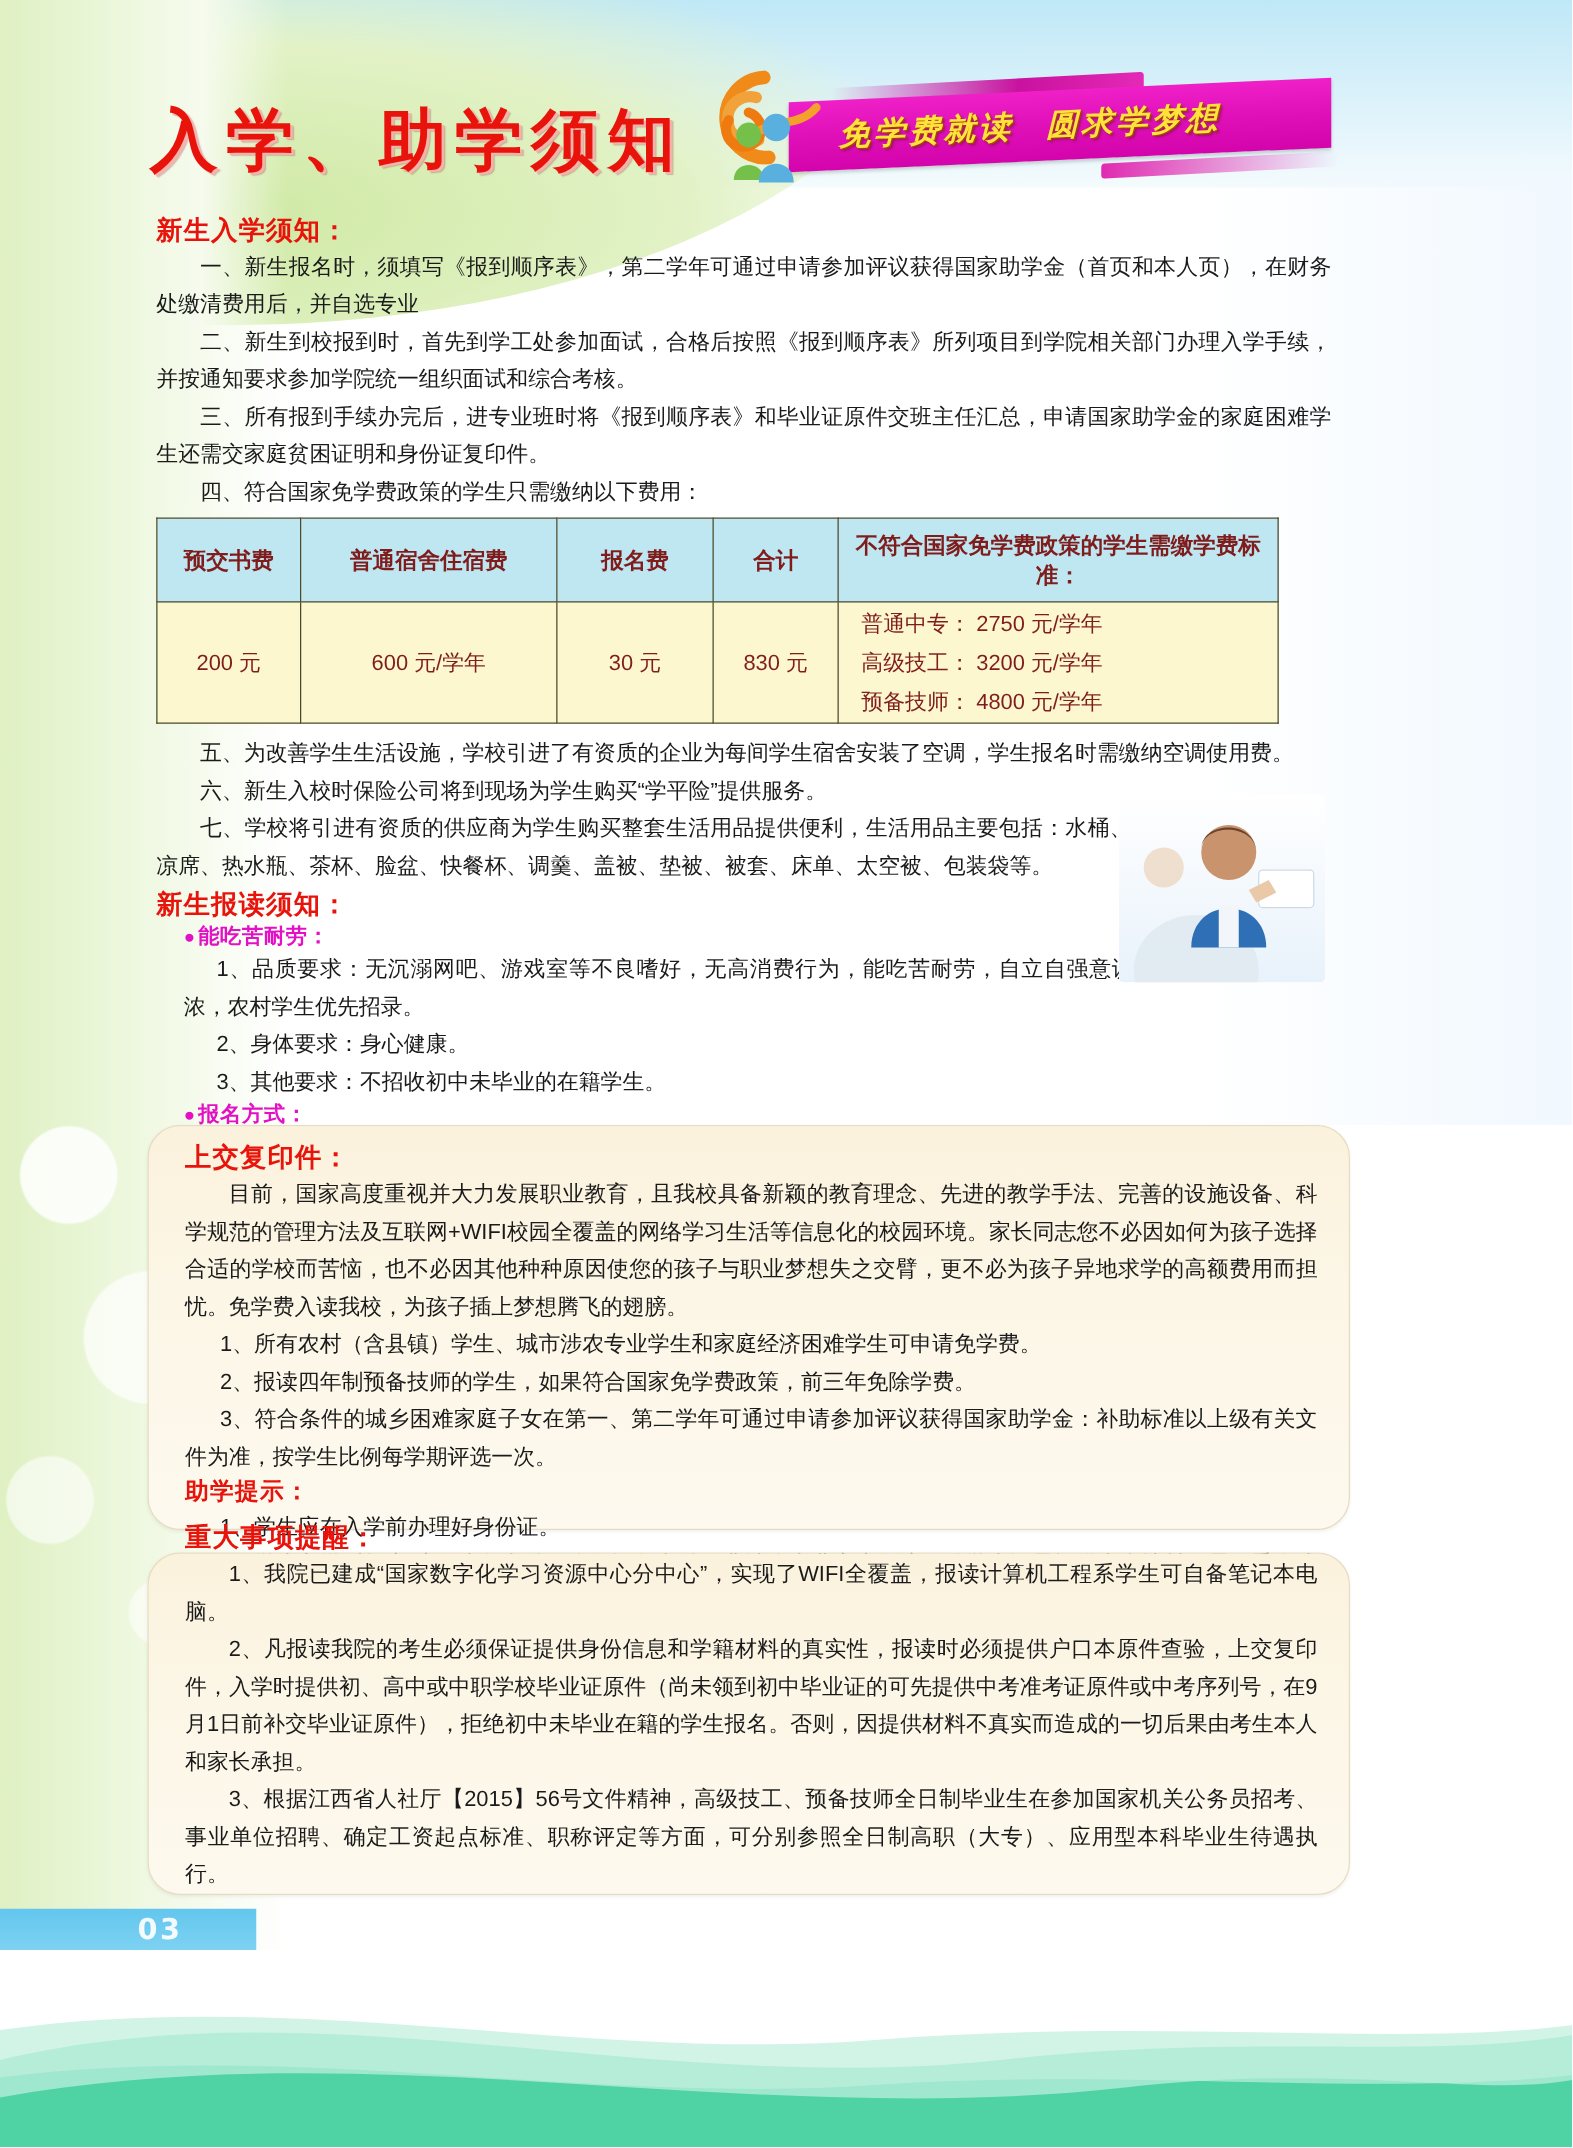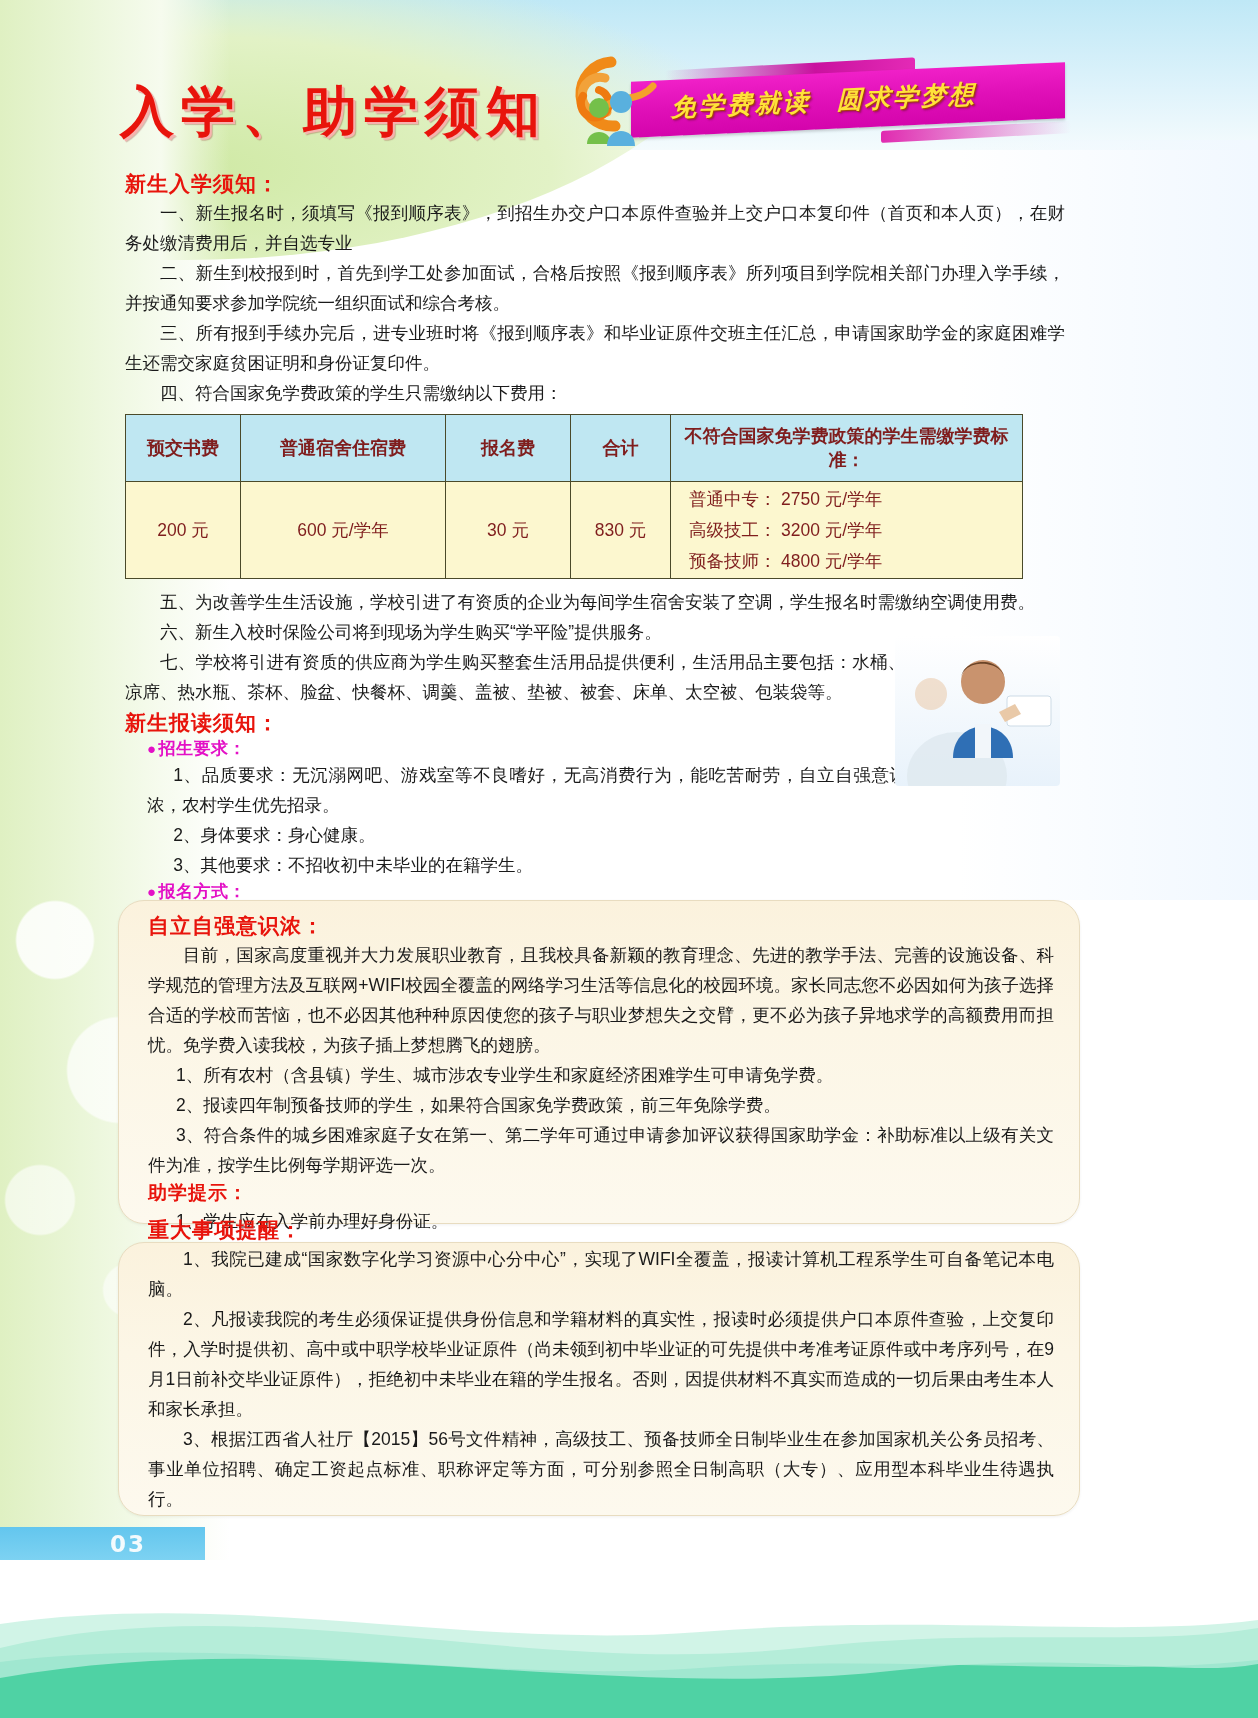--- a/index.html
+++ b/index.html
@@ -266,21 +266,21 @@
         <circle cx="46" cy="56" r="10" fill="#74c04a"></circle>
         <path d="M34 92 C34 76 58 76 58 92 Z" fill="#74c04a"></path>
         <circle cx="68" cy="50" r="11" fill="#59b0de"></circle>
         <path d="M54 94 C54 74 82 74 82 94 Z" fill="#59b0de"></path>
       </g>
     </svg>
   </div>
 
   <div class="block-entry">
     <div class="sec-head">新生入学须知：</div>
-    <div class="para indent">一、新生报名时，须填写《报到顺序表》，到招生办交户口本原件查验并上交户口本复印件（首页和本人页），在财务处缴清费用后，并自选专业</div>
+    <div class="para indent">一、新生报名时，须填写《报到顺序表》，第二学年可通过申请参加评议获得国家助学金（首页和本人页），在财务处缴清费用后，并自选专业</div>
     <div class="para indent">二、新生到校报到时，首先到学工处参加面试，合格后按照《报到顺序表》所列项目到学院相关部门办理入学手续，并按通知要求参加学院统一组织面试和综合考核。</div>
     <div class="para indent">三、所有报到手续办完后，进专业班时将《报到顺序表》和毕业证原件交班主任汇总，申请国家助学金的家庭困难学生还需交家庭贫困证明和身份证复印件。</div>
     <div class="para indent">四、符合国家免学费政策的学生只需缴纳以下费用：</div>
 
     <table class="fee-table">
       <thead>
         <tr>
           <th style="width:110px">预交书费</th>
           <th style="width:200px">普通宿舍住宿费</th>
           <th style="width:120px">报名费</th>
@@ -311,21 +311,21 @@
 
     <div class="para indent" style="margin-top:8px">五、为改善学生生活设施，学校引进了有资质的企业为每间学生宿舍安装了空调，学生报名时需缴纳空调使用费。</div>
     <div class="para indent">六、新生入校时保险公司将到现场为学生购买“学平险”提供服务。</div>
     <div class="para indent">七、学校将引进有资质的供应商为学生购买整套生活用品提供便利，生活用品主要包括：水桶、枕芯、枕套、蚊帐、凉席、热水瓶、茶杯、脸盆、快餐杯、调羹、盖被、垫被、被套、床单、太空被、包装袋等。</div>
 
     <div style="margin-top:2px">
       <div class="sec-head">新生报读须知：</div>
 
       <div style="padding-left:22px">
         <div class="sub-head">
-          <span class="bullet">●</span><span>招生要求：</span>
+          <span class="bullet">●</span><span>能吃苦耐劳：</span>
         </div>
         <div class="para" style="text-indent:1.5em; width:760px">1、品质要求：无沉溺网吧、游戏室等不良嗜好，无高消费行为，能吃苦耐劳，自立自强意识浓，农村学生优先招录。</div>
         <div class="para" style="text-indent:1.5em">2、身体要求：身心健康。</div>
         <div class="para" style="text-indent:1.5em">3、其他要求：不招收初中未毕业的在籍学生。</div>
 
         <div class="sub-head">
           <span class="bullet">●</span><span>报名方式：</span>
         </div>
         <div class="para" style="text-indent:1.5em">1、考生可直接到我院招生办公室报名，也可到我院设在各县市的报名点报名。</div>
         <div class="para" style="text-indent:1.5em">2、函报：填写好报名登记表，寄学院招生办公室收，并汇寄相关报名费及预交费。</div>
@@ -354,21 +354,21 @@
       <path d="M58 122 C58 80 118 80 118 122 Z" fill="#2f6fb5"></path>
       <path d="M80 88 L96 88 L96 122 L80 122 Z" fill="#f2f6fa"></path>
       <rect x="112" y="60" width="44" height="30" rx="3" fill="#ffffff" stroke="#cddbe6"></rect>
       <path d="M104 76 L120 68 L126 78 L110 86 Z" fill="#e9c9a8"></path>
       <circle cx="36" cy="58" r="16" fill="#e9c9a8" opacity="0.55"></circle>
     </svg>
   </div>
 
   <div class="cream-panel" style="left:118px; top:900px; width:960px; height:322px;"></div>
   <div style="position:absolute; left:148px; top:912px; width:906px;">
-    <div class="sec-head">自立自强意识浓：</div>
+    <div class="sec-head">上交复印件：</div>
     <div class="para indent">目前，国家高度重视并大力发展职业教育，且我校具备新颖的教育理念、先进的教学手法、完善的设施设备、科学规范的管理方法及互联网+WIFI校园全覆盖的网络学习生活等信息化的校园环境。家长同志您不必因如何为孩子选择合适的学校而苦恼，也不必因其他种种原因使您的孩子与职业梦想失之交臂，更不必为孩子异地求学的高额费用而担忧。免学费入读我校，为孩子插上梦想腾飞的翅膀。</div>
     <div class="para" style="text-indent:1.6em">1、所有农村（含县镇）学生、城市涉农专业学生和家庭经济困难学生可申请免学费。</div>
     <div class="para" style="text-indent:1.6em">2、报读四年制预备技师的学生，如果符合国家免学费政策，前三年免除学费。</div>
     <div class="para" style="text-indent:1.6em">3、符合条件的城乡困难家庭子女在第一、第二学年可通过申请参加评议获得国家助学金：补助标准以上级有关文件为准，按学生比例每学期评选一次。</div>
     <div class="sec-head" style="font-size:19px">助学提示：</div>
     <div class="para" style="text-indent:1.6em">1、学生应在入学前办理好身份证。</div>
     <div class="para" style="text-indent:1.6em">2、学生入学后提交:户口本复印件、身份证复印件、非涉农专业家庭经济困难学生还需提供由当地村（居）委会或街道部门出具的家庭经济困难的证明材料；填写《江西省中等职业学校国家助学金申请表》。</div>
   </div>
 
   <div class="cream-panel" style="left:118px; top:1242px; width:960px; height:272px;"></div>

